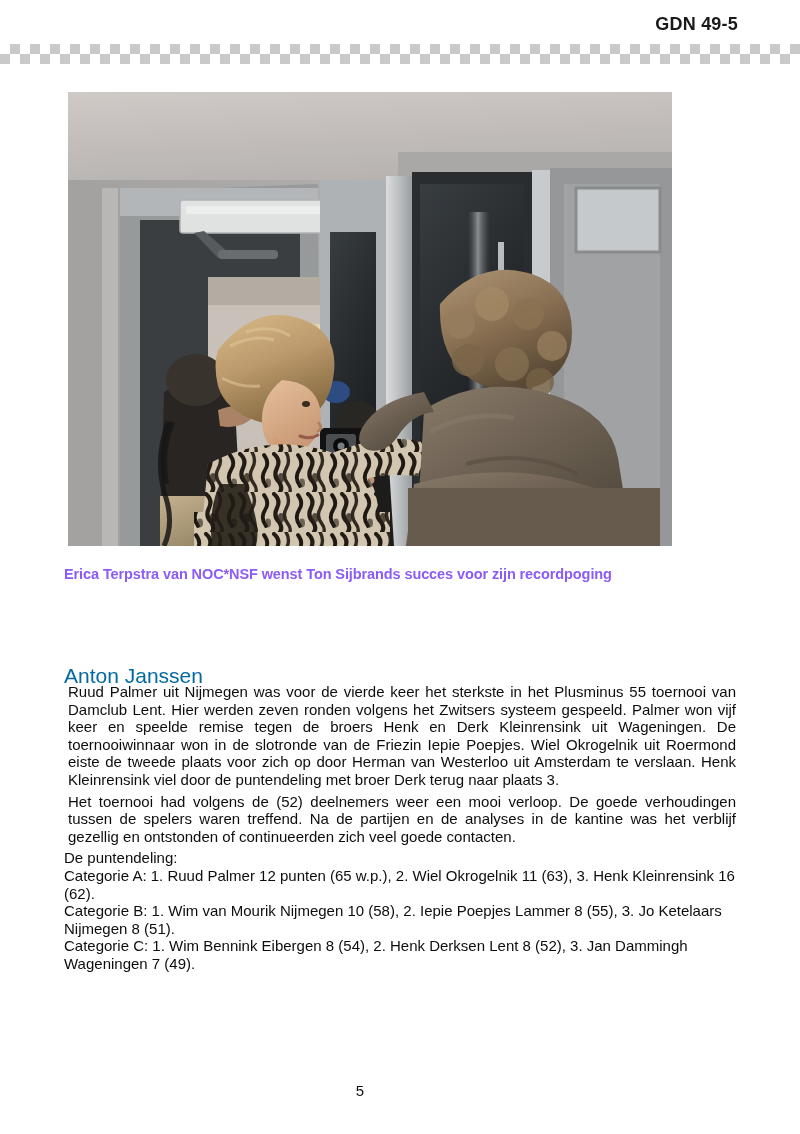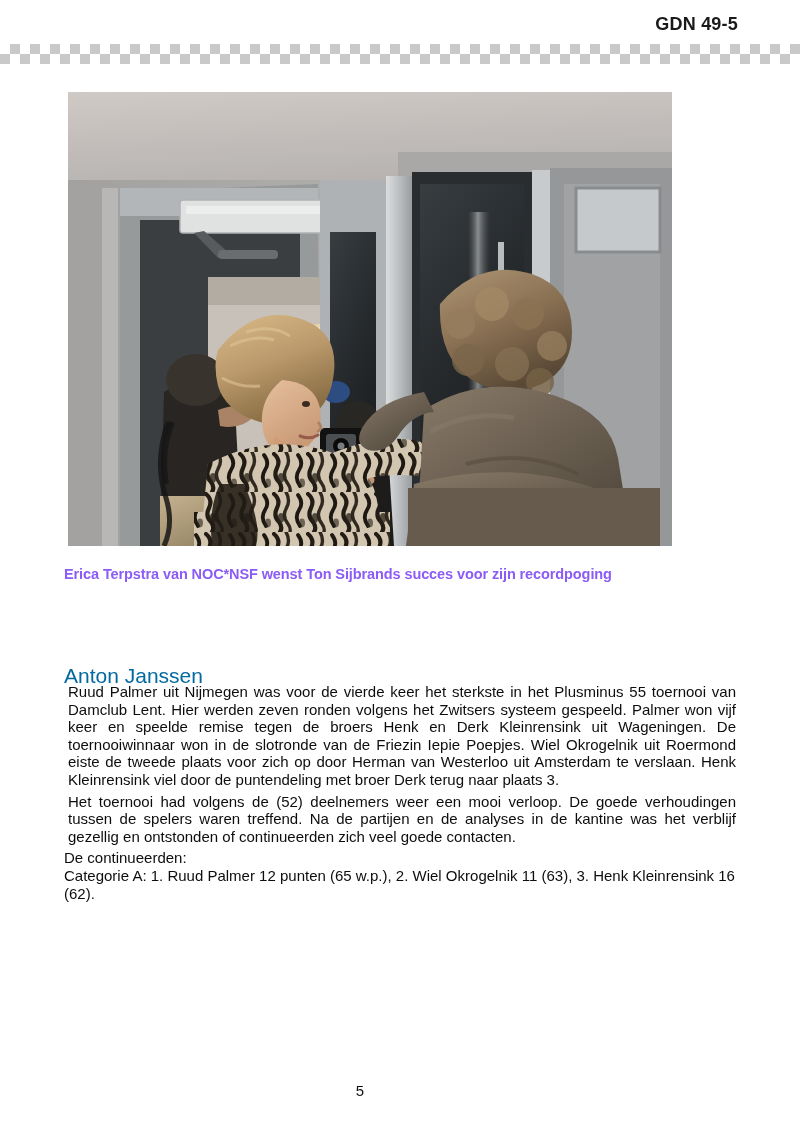--- a/index.html
+++ b/index.html
@@ -339,19 +339,21 @@
   </div>
 
   <div class="caption">Erica Terpstra van NOC*NSF wenst Ton Sijbrands succes voor zijn recordpoging</div>
 
 
   <div class="byline">Anton Janssen</div>
 
   <div class="body-block">
     <p class="para">Ruud Palmer uit Nijmegen was voor de vierde keer het sterkste in het Plusminus 55 toernooi van Damclub Lent. Hier werden zeven ronden volgens het Zwitsers systeem gespeeld. Palmer won vijf keer en speelde remise tegen de broers Henk en Derk Kleinrensink uit Wageningen. De toernooiwinnaar won in de slotronde van de Friezin Iepie Poepjes. Wiel Okrogelnik uit Roermond eiste de tweede plaats voor zich op door Herman van Westerloo uit Amsterdam te verslaan. Henk Kleinrensink viel door de puntendeling met broer Derk terug naar plaats 3.</p>
     <p class="para">Het toernooi had volgens de (52) deelnemers weer een mooi verloop. De goede verhoudingen tussen de spelers waren treffend. Na de partijen en de analyses in de kantine was het verblijf gezellig en ontstonden of continueerden zich veel goede contacten.</p>
-    <p class="para-plain">De continueerden:</p>
+    <p class="para-plain">De puntendeling:</p>
     <p class="para-plain">Categorie A: 1. Ruud Palmer 12 punten (65 w.p.), 2. Wiel Okrogelnik 11 (63), 3. Henk Kleinrensink 16 (62).</p>
+    <p class="para-plain">Categorie B: 1. Wim van Mourik Nijmegen 10 (58), 2. Iepie Poepjes Lammer 8 (55), 3. Jo Ketelaars Nijmegen 8 (51).</p>
+    <p class="para-plain">Categorie C: 1. Wim Bennink Eibergen 8 (54), 2. Henk Derksen Lent 8 (52), 3. Jan Dammingh Wageningen 7 (49).</p>
   </div>
 
   <div class="page-number">5</div>
 
 </div>
 
 </body></html>

